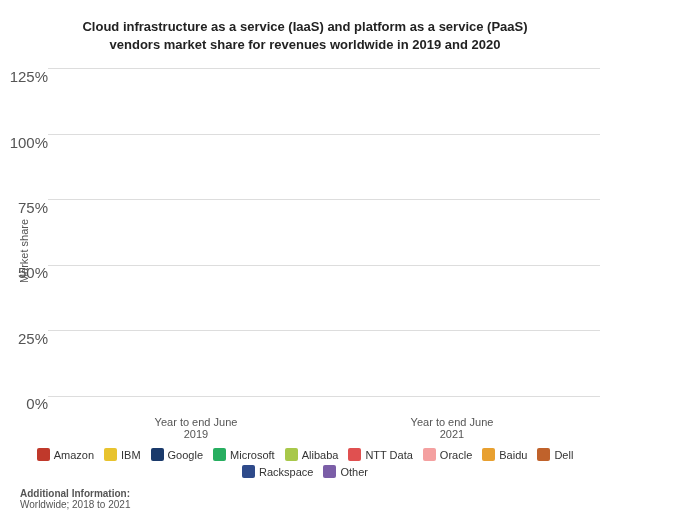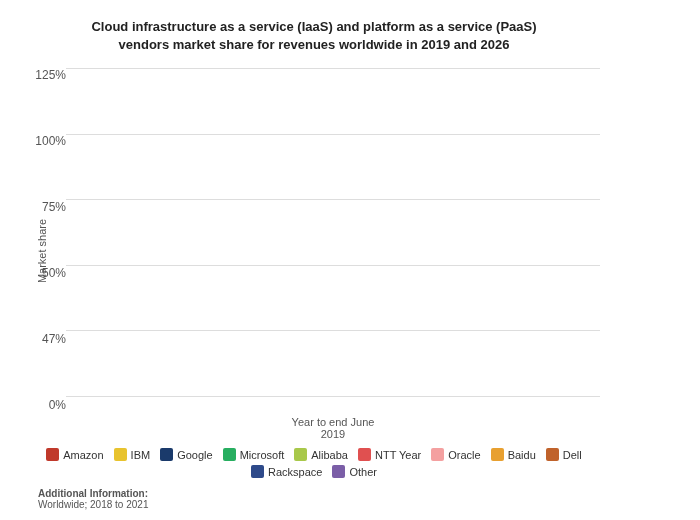--- a/index.html
+++ b/index.html
@@ -8,21 +8,21 @@
       height: 520px;
       background: #fff;
       font-family: Arial, sans-serif;
       font-size: 12px;
       color: #333;
       overflow: hidden;
     }
     .chart-container {
       width: 620px;
       height: 520px;
-      padding: 18px 20px 10px 28px;
+      padding: 18px 20px 10px 10px;
       display: flex;
       flex-direction: column;
     }
     .chart-title {
       text-align: center;
       font-size: 13px;
       font-weight: bold;
       color: #222;
       margin-bottom: 14px;
       line-height: 1.4;
@@ -45,21 +45,21 @@
     .y-axis-label-rotated {
       position: absolute;
       left: -18px;
       top: 50%;
       transform: translateY(-50%) rotate(-90deg);
       font-size: 11px;
       color: #555;
       white-space: nowrap;
     }
     .y-tick {
-      font-size: 12px;
+      font-size: 15px;
       color: #555;
     }
     .chart-inner {
       flex: 1;
       display: flex;
       flex-direction: column;
       position: relative;
       gap: 16px;
     }
     .grid-and-bars {
@@ -145,31 +145,31 @@
       font-weight: bold;
       font-size: 10px;
     }
   </style>
 </head>
 <body>
 
 <div class="chart-container">
   <div class="chart-title">
     <span>Cloud infrastructure as a service (IaaS) and platform as a service (PaaS)</span><br>
-    <span>vendors market share for revenues worldwide in 2019 and 2026</span>
+    <span>vendors market share for revenues worldwide in 2019 and 2020</span>
   </div>
 
   <div class="chart-area">
     <div class="y-axis">
       <span class="y-axis-label-rotated">Market share</span>
       <span class="y-tick">125%</span>
       <span class="y-tick">100%</span>
       <span class="y-tick">75%</span>
       <span class="y-tick">50%</span>
-      <span class="y-tick">47%</span>
+      <span class="y-tick">25%</span>
       <span class="y-tick">0%</span>
     </div>
     <div class="chart-inner">
       <div class="grid-and-bars">
         <div class="grid-lines" id="grid-lines">
             <div class="grid-line" style="top: 100%;"></div>
             <div class="grid-line" style="top: 80%;"></div>
             <div class="grid-line" style="top: 60%;"></div>
             <div class="grid-line" style="top: 40%;"></div>
             <div class="grid-line" style="top: 20%;"></div>
@@ -233,20 +233,21 @@
                 <div class="bar-segment" style="height: 2%; background-color: rgb(192, 98, 43);"></div>
                 <div class="bar-segment" style="height: 3%; background-color: rgb(224, 80, 80);"></div>
                 <div class="bar-segment" style="height: 3%; background-color: rgb(244, 160, 160);"></div>
                 <div class="bar-segment" style="height: 33%; background-color: rgb(123, 94, 167);"></div>
               </div>
             </div>
           </div>
       </div>
       <div class="x-axis" id="x-axis">
           <div class="x-label">Year to end June 2019</div>
+          <div class="x-label">Year to end June 2021</div>
         </div>
     </div>
   </div>
 
   <div class="legend" id="legend">
       <div class="legend-item">
         <div class="legend-swatch" style="background-color: rgb(192, 57, 43);"></div>
         <span>Amazon</span>
       </div>
       <div class="legend-item">
@@ -260,21 +261,21 @@
       <div class="legend-item">
         <div class="legend-swatch" style="background-color: rgb(39, 174, 96);"></div>
         <span>Microsoft</span>
       </div>
       <div class="legend-item">
         <div class="legend-swatch" style="background-color: rgb(168, 200, 74);"></div>
         <span>Alibaba</span>
       </div>
       <div class="legend-item">
         <div class="legend-swatch" style="background-color: rgb(224, 80, 80);"></div>
-        <span>NTT Year</span>
+        <span>NTT Data</span>
       </div>
       <div class="legend-item">
         <div class="legend-swatch" style="background-color: rgb(244, 160, 160);"></div>
         <span>Oracle</span>
       </div>
       <div class="legend-item">
         <div class="legend-swatch" style="background-color: rgb(232, 160, 48);"></div>
         <span>Baidu</span>
       </div>
       <div class="legend-item">

